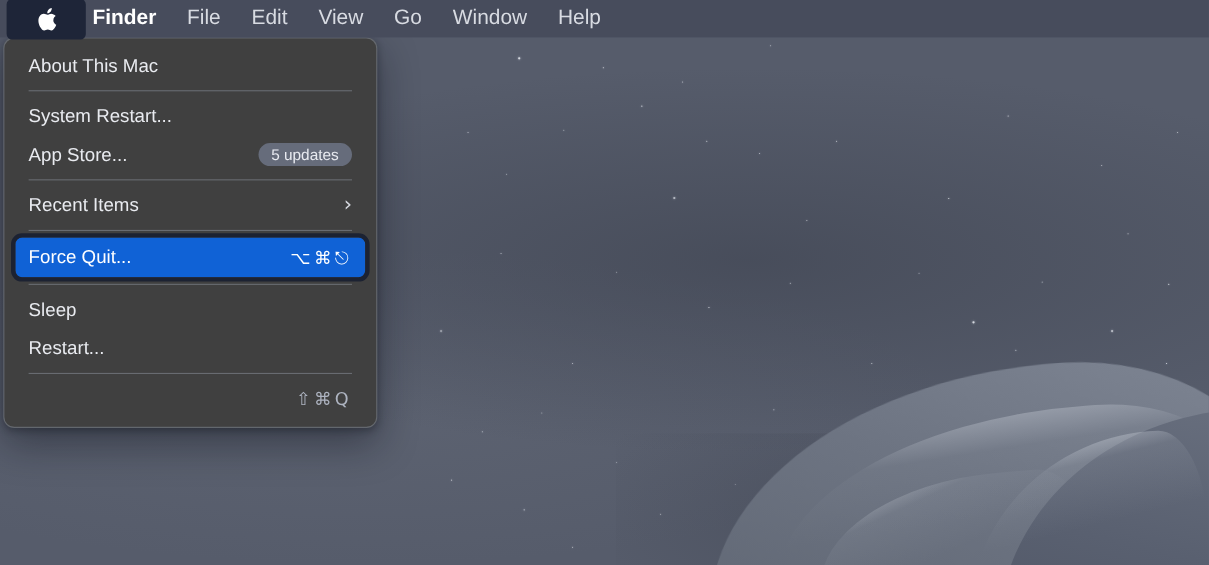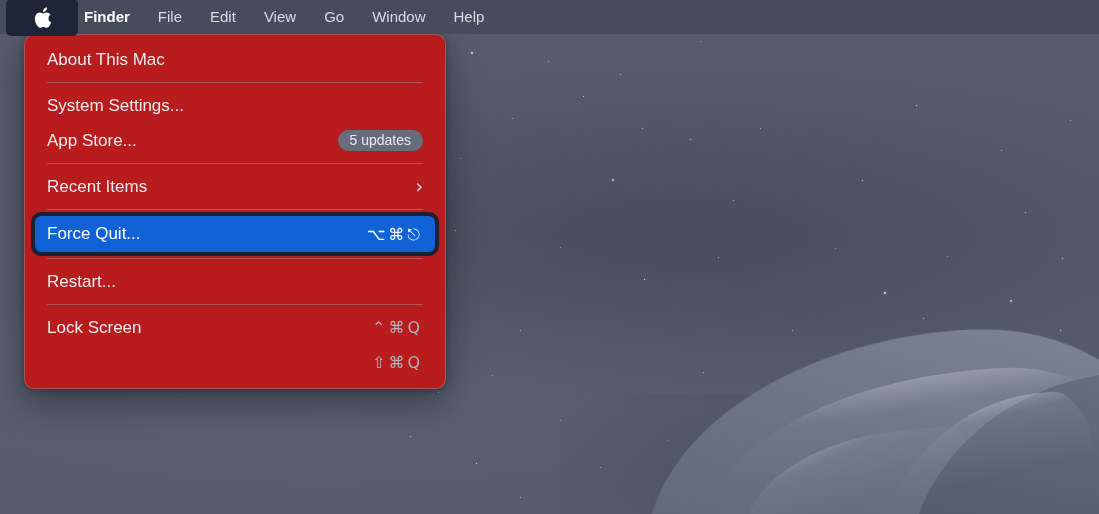--- a/index.html
+++ b/index.html
@@ -67,21 +67,21 @@
     left:560px; bottom:-120px; width:620px; height:240px;
     background:radial-gradient(60% 75% at 35% 30%, rgba(64,69,82,.45) 0%, rgba(64,69,82,0) 70%);
   }
 
   
   #menubar {
     position:absolute; top:0; left:0; right:0; height:34px;
     background:#474c5c;
     display:flex; align-items:center;
     z-index:20;
-    font-size:15px;
+    font-size:19px;
   }
   .apple-slot {
     width:72px; height:34px;
     display:flex; align-items:center; justify-content:center;
     position:relative;
   }
   .apple-box {
     width:72px; height:37px;
     background:#1e2538;
     border-radius:5px;
@@ -95,23 +95,23 @@
   .mb-item {
     color:#d8dbe2;
     padding:0 14px;
     line-height:34px;
     white-space:nowrap;
   }
   .mb-item.app { color:#ffffff; font-weight:bold; padding-left:12px; }
 
   
   #apple-menu {
-    position:absolute; left:24px; top:34px;
-    width:422px;
-    background:#b91c1c;
+    position:absolute; left:3px; top:34px;
+    width:340px;
+    background:#404040;
     border:1px solid rgba(145,152,166,.45);
     border-radius:10px;
     padding:7px 0 8px 0;
     z-index:15;
     box-shadow:0 14px 36px rgba(12,15,24,.42), 0 2px 7px rgba(12,15,24,.30);
     font-size:17px;
   }
   .menu-row {
     display:flex; align-items:center;
     height:35px;
@@ -243,21 +243,21 @@
 
 <div id="apple-menu">
 
   <div class="menu-row">
     <span class="label">About This Mac</span>
   </div>
 
   <div class="sep"></div>
 
   <div class="menu-row">
-    <span class="label">System Settings...</span>
+    <span class="label">System Restart...</span>
   </div>
 
   <div class="menu-row">
     <span class="label">App Store...</span>
     <span class="spacer"></span>
     <span class="badge">5 updates</span>
   </div>
 
   <div class="sep"></div>
 
@@ -272,32 +272,30 @@
   <div class="sel-wrap">
     <div class="menu-row selected">
       <span class="label">Force Quit...</span>
       <span class="spacer"></span>
       <span class="shortcut">⌥⌘⎋</span>
     </div>
   </div>
 
   <div class="sep"></div>
 
+  <div class="menu-row">
+    <span class="label">Sleep</span>
+  </div>
 
   <div class="menu-row">
     <span class="label">Restart...</span>
   </div>
 
 
   <div class="sep"></div>
 
-  <div class="menu-row">
-    <span class="label">Lock Screen</span>
-    <span class="spacer"></span>
-    <span class="shortcut">⌃⌘Q</span>
-  </div>
 
   <div class="menu-row">
     <span class="spacer"></span>
     <span class="shortcut">⇧⌘Q</span>
   </div>
 
 </div>
 
 </body></html>

